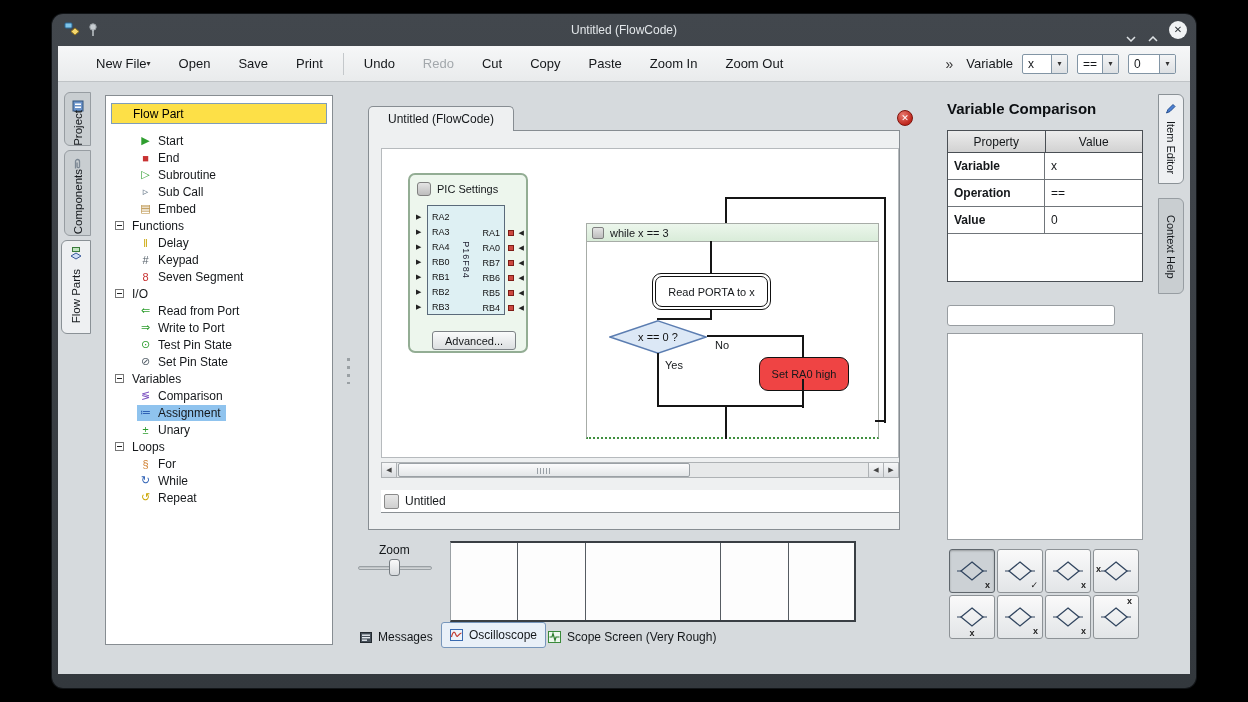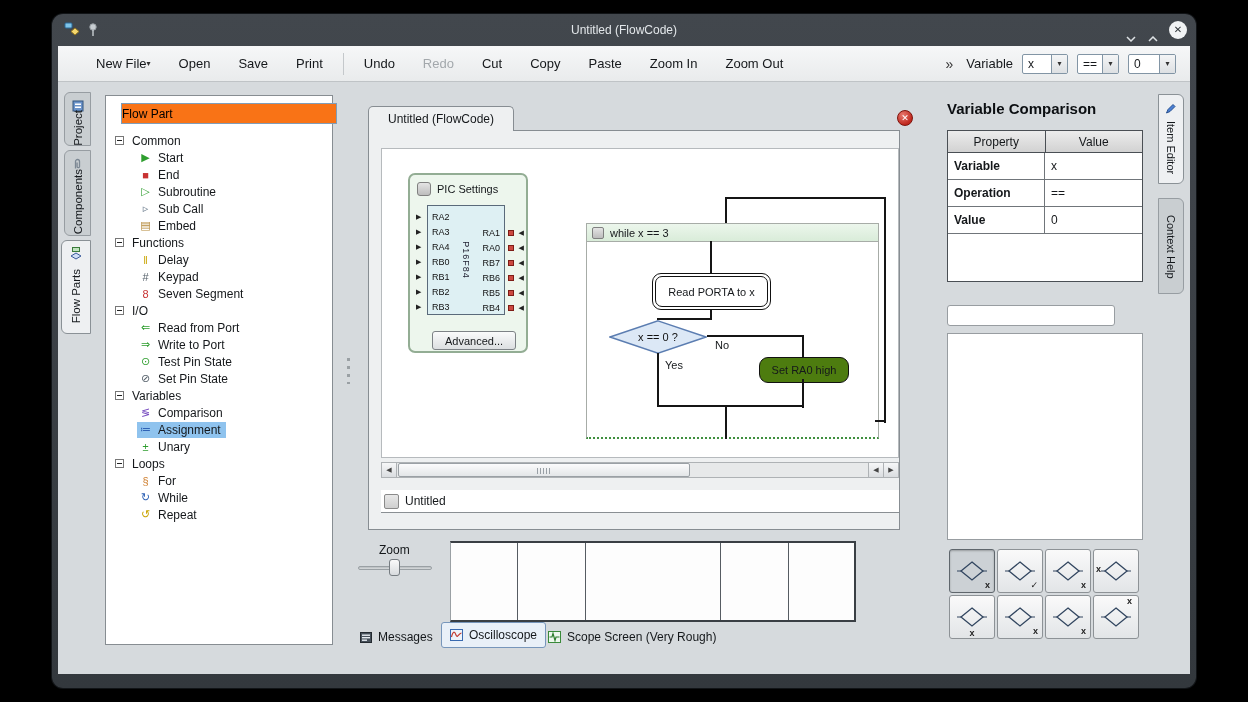--- a/index.html
+++ b/index.html
@@ -38,21 +38,21 @@
 .vtab{border-radius:6px 0 0 6px}
 .vtabr{border-radius:0 6px 6px 0;width:26px}
 .vtab.selected,.vtabr.selected{background:#eef0f2;border-color:#8a9196}
 .vico{position:absolute;top:5px;left:50%;transform:translateX(-50%)}
 .vlabwrap,.vlabwrapR{position:absolute;left:0;right:0;top:22px;bottom:4px;display:flex;align-items:center;justify-content:center}
 .vlab{writing-mode:vertical-rl;transform:rotate(180deg);font-size:11.5px;color:#14181c}
 .vlabR{writing-mode:vertical-rl;font-size:11px;color:#14181c}
 
 
 #treepanel{left:105px;top:95px;width:228px;height:550px;background:#fff;border:1px solid #878d92}
-#treefilter{position:absolute;left:15px;top:7px;width:216px;height:21px;border:1px solid #7f9db9;font:12px "Liberation Sans",sans-serif;padding:0 0;background:#f97316}
+#treefilter{position:absolute;left:5px;top:7px;width:216px;height:21px;border:1px solid #7f9db9;font:12px "Liberation Sans",sans-serif;padding:0 21px;background:#fde047}
 #treelist{position:absolute;left:0;top:36px;right:0;bottom:2px;font-size:12px;overflow:hidden}
 .trow{height:17px;display:flex;align-items:center;white-space:nowrap}
 .trow.group{padding-left:9px;gap:6px}
 .trow.child{padding-left:31px}
 .expander{width:9px;height:9px;border:1px solid #777;background:#fff;position:relative;flex:none}
 .expander::before{content:"";position:absolute;left:1px;right:1px;top:3px;height:1px;background:#222}
 .selwrap{display:flex;align-items:center;padding:1px 3px 1px 1px}
 .trow.selected .selwrap{background:#8fc3ee}
 .tico{width:15px;text-align:center;font-size:11px;margin-right:3px;flex:none}
 .tlabel{padding:0 2px}
@@ -83,21 +83,21 @@
 
 #whilebox{left:204px;top:74px;width:293px;height:216px;background:#fff;border:1px solid #a7aca7;border-bottom:2px dotted #3f8f3f}
 #whilehead{position:absolute;left:0;top:0;right:0;height:18px;background:linear-gradient(#ecf6ec,#d9ecd9);border-bottom:1px solid #a7aca7;display:flex;align-items:center;gap:6px;padding-left:5px;font-size:11px}
 .hicon2{width:12px;height:12px;background:linear-gradient(#e4e4e4,#bdbdbd);border:1px solid #808080;border-radius:2px;flex:none}
 .fline{position:absolute;background:#151515}
 #readbox{left:270px;top:124px;width:119px;height:37px;background:#fff;border:1px solid #111;border-radius:9px;display:flex;align-items:center;justify-content:center;font-size:11px}
 #readbox::before{content:"";position:absolute;inset:2px;border:1px solid #111;border-radius:7px}
 #diamond{left:227px;top:171px}
 #yeslabel{left:283px;top:210px;font-size:11px}
 #nolabel{left:333px;top:190px;font-size:11px}
-#setbox{left:377px;top:208px;width:90px;height:26px;background:#4d7c0f;border:1px solid #111;border-radius:9px;display:flex;align-items:center;justify-content:center;font-size:11px}
+#setbox{left:377px;top:208px;width:90px;height:34px;background:#ef4444;border:1px solid #111;border-radius:9px;display:flex;align-items:center;justify-content:center;font-size:11px}
 
 #hscroll{left:12px;top:331px;width:518px;height:16px;background:#e7e9ea;border:1px solid #aeb2b5}
 #hscroll > *{position:absolute}
 .sarw{top:0;width:15px;height:14px;background:linear-gradient(#f6f7f8,#dadde0);border-right:1px solid #aeb2b5;font-size:7px;display:flex;align-items:center;justify-content:center;color:#444}
 .sarw.rb{border-left:1px solid #aeb2b5;border-right:none}
 #hthumb{left:16px;top:0;width:292px;height:14px;background:linear-gradient(#fbfbfc,#e3e6e8);border:1px solid #9aa0a5;border-radius:2px}
 #hthumb::after{content:"";position:absolute;left:50%;top:4px;width:14px;height:6px;margin-left:-7px;background:repeating-linear-gradient(90deg,#99a0a6 0 1px,transparent 1px 3px)}
 #untitledrow{left:12px;top:359px;width:518px;height:23px;background:#fff;border-bottom:1px solid #8a8f93}
 #untitledrow > *{position:absolute}
 #urowicon{left:3px;top:4px;width:15px;height:15px;background:linear-gradient(#e8e8e8,#cfcfcf);border:1px solid #8a8a8a;border-radius:2px}
@@ -217,24 +217,20 @@
           <span class="carw">▾</span>
         </div>
       </div>
     </div>
 
   <div id="contentbg"></div>
 
   <div id="treepanel">
     <input id="treefilter" value="Flow Part" style="">
     <div id="treelist">
-        <div class="trow group">
-          <span class="expander"></span>
-          <span class="tlabel">Common</span>
-        </div>
         <div class="trow child">
           <span class="selwrap">
             <span class="tico" style="color: rgb(47, 158, 47);">▶</span>
             <span class="tlabel">Start</span>
           </span>
         </div>
         <div class="trow child">
           <span class="selwrap">
             <span class="tico" style="color: rgb(200, 50, 50);">■</span>
             <span class="tlabel">End</span>

